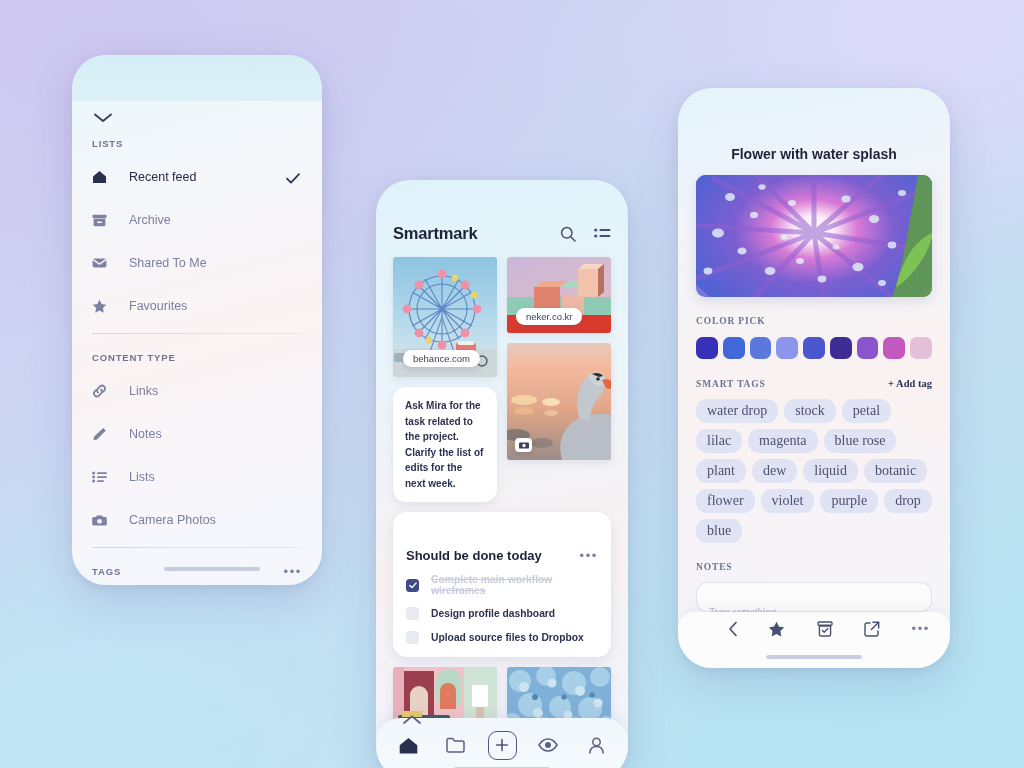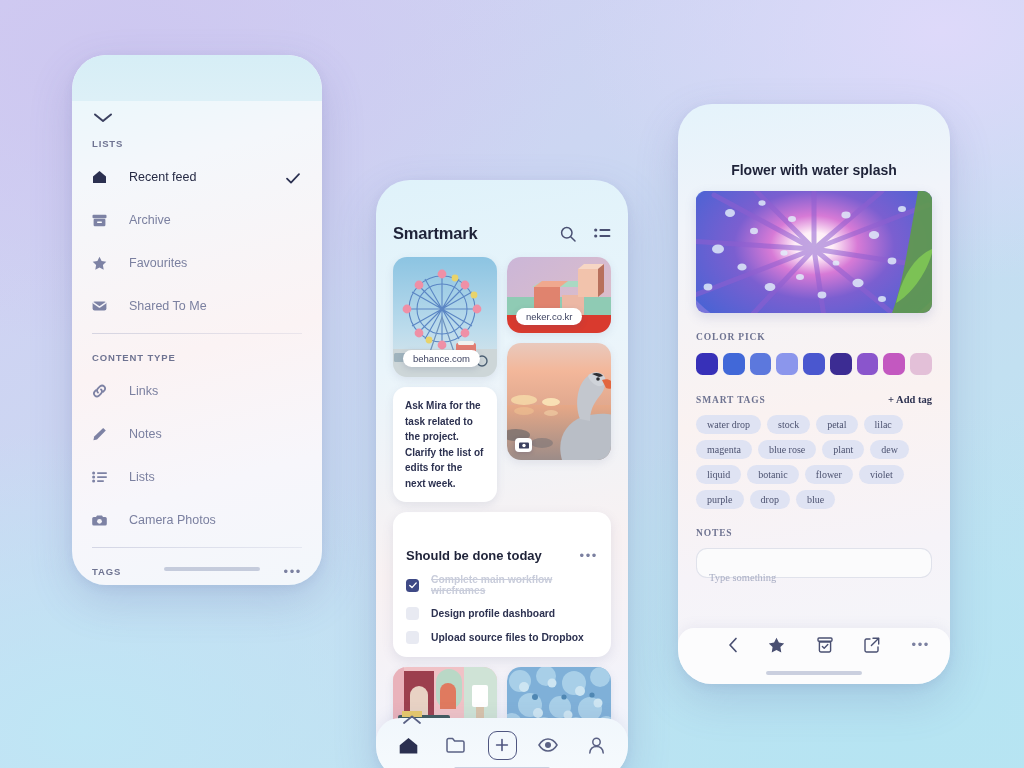--- a/index.html
+++ b/index.html
@@ -18,21 +18,21 @@
 
   
   .phone { position: absolute; border-radius: 34px; overflow: hidden;
            box-shadow: 0 16px 44px rgba(92,96,160,.20), 0 3px 10px rgba(92,96,160,.10); }
   .phone-inner { position: absolute; inset: 0; overflow: hidden; border-radius: 34px; }
 
   #phone-left  { left: 72px;  top: 55px;  width: 250px; height: 530px;
                  background: linear-gradient(165deg,#e7f7fb 0%,#f4f7fb 22%,#fbf3f4 55%,#f7f6fb 78%,#f3f7fb 100%); }
   #phone-mid   { left: 376px; top: 180px; width: 252px; height: 600px;
                  background: linear-gradient(170deg,#dff2fa 0%,#eaf5fb 30%,#f8f1f2 62%,#f2f3fb 88%,#eef6fb 100%); }
-  #phone-right { left: 678px; top: 104px;  width: 272px; height: 580px;
+  #phone-right { left: 678px; top: 88px;  width: 272px; height: 580px;
                  background: linear-gradient(170deg,#e4f3fb 0%,#f1f4fa 20%,#faf2f1 52%,#f6f3f8 76%,#f4f6fa 100%); }
 
   .sheet-top { position: absolute; left: 0; right: 0; top: 0; height: 46px;
                background: linear-gradient(180deg,#d6eef6 0%,#ddf0f7 100%); }
   .sheet-mask { position: absolute; left: 0; right: 0; top: 26px; height: 34px;
                 background: inherit; border-radius: 24px 24px 0 0; }
 
   .home-indicator { position: absolute; bottom: 9px; left: 50%; transform: translateX(-50%);
                     width: 96px; height: 4px; border-radius: 3px; background: #b9c0d4; opacity: .75; }
 
@@ -58,21 +58,21 @@
                  border-radius: 3px; background: #b9c0d4; opacity: .8; }
 
   
   #phone-mid .content { position: absolute; left: 0; right: 0; top: 36px; bottom: 0; padding: 0 17px; }
   .app-head { display: flex; align-items: center; justify-content: space-between; margin: 8px 0 14px 0; }
   .app-title { font-size: 16.5px; font-weight: 700; color: #1f2339; letter-spacing: -.2px; }
   .head-icons { display: flex; align-items: center; gap: 18px; }
 
   .masonry { display: flex; gap: 10px; }
   .col { display: flex; flex-direction: column; gap: 10px; width: 50%; }
-  .card { border-radius: 14px; overflow: hidden; position: relative;
+  .card { border-radius: 3px; overflow: hidden; position: relative;
           box-shadow: 0 3px 9px rgba(100,105,150,.13); }
   .chip { position: absolute; background: #fff; border-radius: 11px; padding: 3px 10px;
           font-size: 9.5px; color: #3d4260; box-shadow: 0 2px 6px rgba(70,75,120,.18); white-space: nowrap; }
   .note-card { background: #fff; border-radius: 13px; padding: 11px 12px;
                box-shadow: 0 3px 9px rgba(100,105,150,.13);
                font-size: 10px; line-height: 1.55; color: #2c3150; font-weight: 600; }
   .cam-badge { position: absolute; left: 8px; bottom: 8px; width: 17px; height: 14px;
                background: #fff; border-radius: 4px; display: flex; align-items: center; justify-content: center;
                box-shadow: 0 1px 4px rgba(60,65,110,.25); }
 
@@ -102,21 +102,21 @@
   .detail-title { text-align: center; font-size: 14px; font-weight: 700; color: #1f2339; margin: 18px 0 13px; }
   .hero { height: 122px; border-radius: 9px; overflow: hidden; position: relative;
           box-shadow: 0 4px 12px rgba(90,100,160,.18); }
   .blk { margin-top: 19px; font-family: Liberation Serif, serif; }
   .swatches { display: flex; gap: 5px; margin-top: 11px; }
   .sw { width: 22px; height: 22px; border-radius: 6.5px; }
   .tags-row-head { display: flex; align-items: baseline; justify-content: space-between; }
   .add-tag { font-size: 10.5px; font-weight: 700; color: #2c3150; }
   .tags { display: flex; flex-wrap: wrap; gap: 6px; margin-top: 10px; }
   .tag { background: #dfe3f3; border-radius: 11px; padding: 4px 11px;
-         font-size: 10px; color: #4c5270; }
+         font-size: 14px; color: #4c5270; }
   .note-input { margin-top: 10px; background: #fbfbfc; border-radius: 11px; height: 30px;
                 display: flex; align-items: center; padding: 0 13px;
                 box-shadow: inset 0 0 0 1px rgba(190,195,215,.45); }
   .note-ph { font-size: 10.5px; color: #a9aec4; margin-top: 28px; }
   .detail-bar { position: absolute; left: 0; right: 0; bottom: 0; height: 56px;
                 background: #fcfcfd; border-radius: 16px 16px 0 0;
                 box-shadow: 0 -3px 12px rgba(110,120,170,.08); }
   .detail-bar-row { position: absolute; left: 20px; right: 20px; top: 9px;
                     display: flex; align-items: center; }
   .db-left { width: 70px; }
@@ -164,35 +164,35 @@
                   <rect x="0.5" y="0.8" width="14" height="3.4" rx="1" fill="#7d82a4"></rect>
                   <rect x="1.6" y="4.8" width="11.8" height="7.4" rx="1.2" fill="#7d82a4"></rect>
                   <rect x="5" y="7.4" width="5" height="1.5" rx=".7" fill="#fff"></rect>
                 </svg>
             </span>
             <span class="nav-text">Archive</span>
           </div>
 
           <div class="nav-item">
             <span class="nav-icon">
-              <svg width="15" height="14" viewBox="0 0 15 14">
-                  <path d="M7.5.8 9.6 5.1 14.3 5.8 10.9 9.1 11.7 13.8 7.5 11.6 3.3 13.8 4.1 9.1 0.7 5.8 5.4 5.1Z" fill="#7d82a4"></path>
-                </svg>
-            </span>
-            <span class="nav-text">Favourites</span>
-          </div>
-
-          <div class="nav-item">
-            <span class="nav-icon">
               <svg width="15" height="12" viewBox="0 0 15 12">
                   <rect x="0.6" y="1.4" width="13.8" height="9.2" rx="2" fill="#7d82a4"></rect>
                   <path d="M1.4 2.8 L7.5 7.1 L13.6 2.8" fill="none" stroke="#f3f2f7" stroke-width="1.5" stroke-linecap="round" stroke-linejoin="round"></path>
                 </svg>
             </span>
             <span class="nav-text">Shared To Me</span>
+          </div>
+
+          <div class="nav-item">
+            <span class="nav-icon">
+              <svg width="15" height="14" viewBox="0 0 15 14">
+                  <path d="M7.5.8 9.6 5.1 14.3 5.8 10.9 9.1 11.7 13.8 7.5 11.6 3.3 13.8 4.1 9.1 0.7 5.8 5.4 5.1Z" fill="#7d82a4"></path>
+                </svg>
+            </span>
+            <span class="nav-text">Favourites</span>
           </div>
         </div>
 
         <div class="divider"></div>
 
         <div class="section-label">CONTENT TYPE</div>
 
         <div class="nav-list">
           <div class="nav-item">
             <span class="nav-icon">

